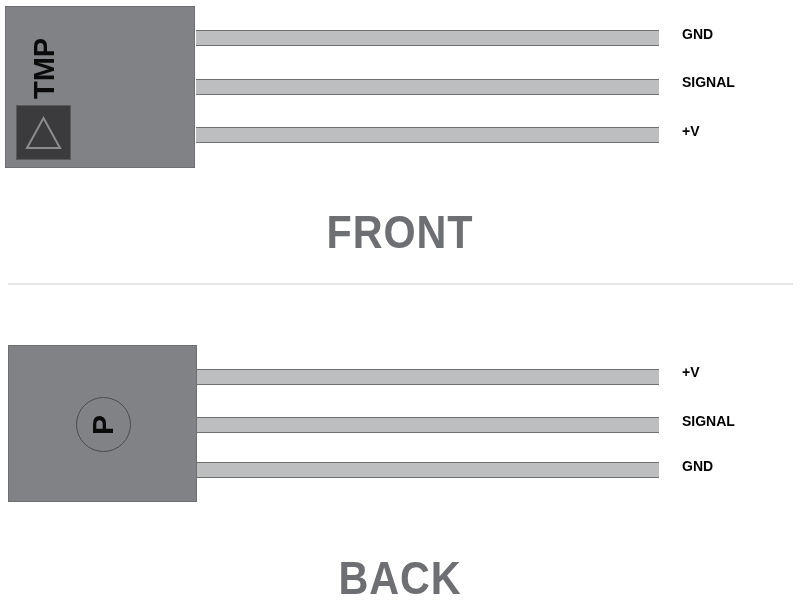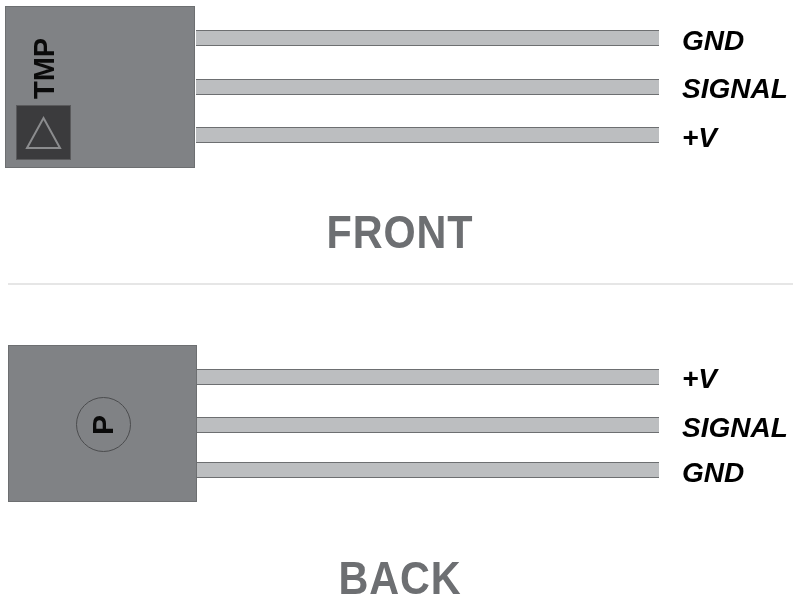--- a/index.html
+++ b/index.html
@@ -44,27 +44,26 @@
     background: #bcbec0;
     border-top: 1px solid #6d6f71;
     border-bottom: 1px solid #6d6f71;
     box-sizing: border-box;
     height: 16px;
   }
 
   
   .pin-label {
     position: absolute;
-    font-size: 28px;
+    font-size: 14px;
     font-weight: bold;
     color: #000000;
     letter-spacing: 0px;
     white-space: nowrap;
     line-height: 1;
-    font-style: italic;
   }
 
   
   .view-caption {
     position: absolute;
     width: 800px;
     text-align: center;
     font-size: 47px;
     font-weight: bold;
     color: #6d6f72;

